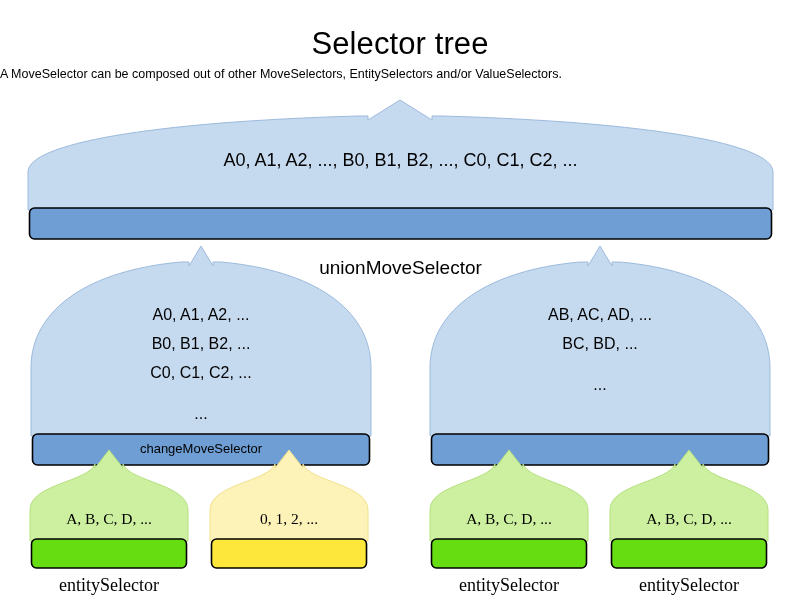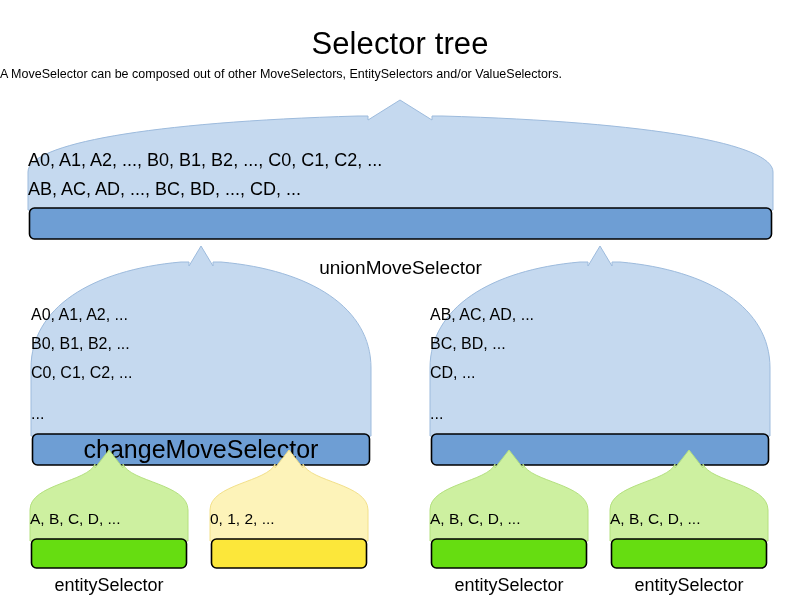--- a/index.html
+++ b/index.html
@@ -49,21 +49,21 @@
   .node svg {
     position: absolute;
     left: 0;
     top: 0;
     overflow: visible;
   }
   .node-items {
     position: absolute;
     left: 0;
     width: 100%;
-    text-align: left;
+    text-align: center;
     pointer-events: none;
   }
   .node-items div {
     white-space: nowrap;
   }
   .node-label {
     position: absolute;
     left: 0;
     width: 100%;
     text-align: center;
@@ -74,24 +74,24 @@
   
   #node-union { left: 28px; top: 98px; width: 745px; height: 144px; }
   #node-union .node-items { top: 48px; font-size: 18px; line-height: 29px; }
   #node-union .node-label { top: 112px; font-size: 19px; line-height: 26px; margin-top: 45px; }
 
   
   .mid { width: 340px; height: 224px; }
   #node-change { left: 31px; top: 244px; }
   #node-swap   { left: 430px; top: 244px; }
   .mid .node-items { top: 56px; font-size: 16px; line-height: 29px; }
-  .mid .node-label { top: 192px; font-size: 25px; line-height: 26px; }
+  .mid .node-label { top: 192px; font-size: 13px; line-height: 26px; }
 
   
-  .leaf { width: 158px; height: 125px; }
+  .leaf { width: 158px; height: 125px; font-family: Liberation Serif, serif; }
   #node-leaf-0 { left: 30px;  top: 448px; }
   #node-leaf-1 { left: 210px; top: 448px; }
   #node-leaf-2 { left: 430px; top: 448px; }
   #node-leaf-3 { left: 610px; top: 448px; }
   .leaf .node-items { top: 60px; font-size: 15.5px; line-height: 22px; }
   .leaf .node-label { top: 93px; font-size: 18px; line-height: 24px; margin-top: 32px; }
 </style>
 </head>
 <body>
 
@@ -110,21 +110,20 @@
                L 372 2
                L 404 22
                L 404 18
                L 414 18
                C 624 24, 745 46, 745 74
                L 745 112 Z" fill="#c5d9ef" stroke="#9dbbdd" stroke-width="1"></path>
       <rect x="1.5" y="110" width="742" height="31" rx="5" ry="5" fill="#6e9ed4" stroke="#000000" stroke-width="1.6"></rect>
     </svg>
     <div class="node-items">
       <div>A0, A1, A2, ..., B0, B1, B2, ..., C0, C1, C2, ...</div>
-      <div>AB, AC, AD, ..., BC, BD, ..., CD, ...</div>
     </div>
     <div class="node-label">unionMoveSelector</div>
   </div>
 
   <div class="node mid" id="node-change">
     <svg width="340" height="224" viewBox="0 0 340 224">
       <path d="M 0 192
                L 0 124
                C 0 64, 60 26, 150 18
                L 158 18
@@ -157,21 +156,20 @@
                L 182 22
                L 182 18
                L 190 18
                C 280 26, 340 64, 340 124
                L 340 192 Z" fill="#c5d9ef" stroke="#9dbbdd" stroke-width="1"></path>
       <rect x="1.5" y="190" width="337" height="31" rx="5" ry="5" fill="#6e9ed4" stroke="#000000" stroke-width="1.6"></rect>
     </svg>
     <div class="node-items">
       <div>AB, AC, AD, ...</div>
       <div>BC, BD, ...</div>
-      <div>CD, ...</div>
       <div style="margin-top:12px">...</div>
     </div>
   </div>
 
   <div class="node leaf" id="node-leaf-0">
     <svg width="158" height="125" viewBox="0 0 158 125">
       <path d="M 0 93
                L 0 62
                C 0 36, 58 34, 65 16
                L 65 20

